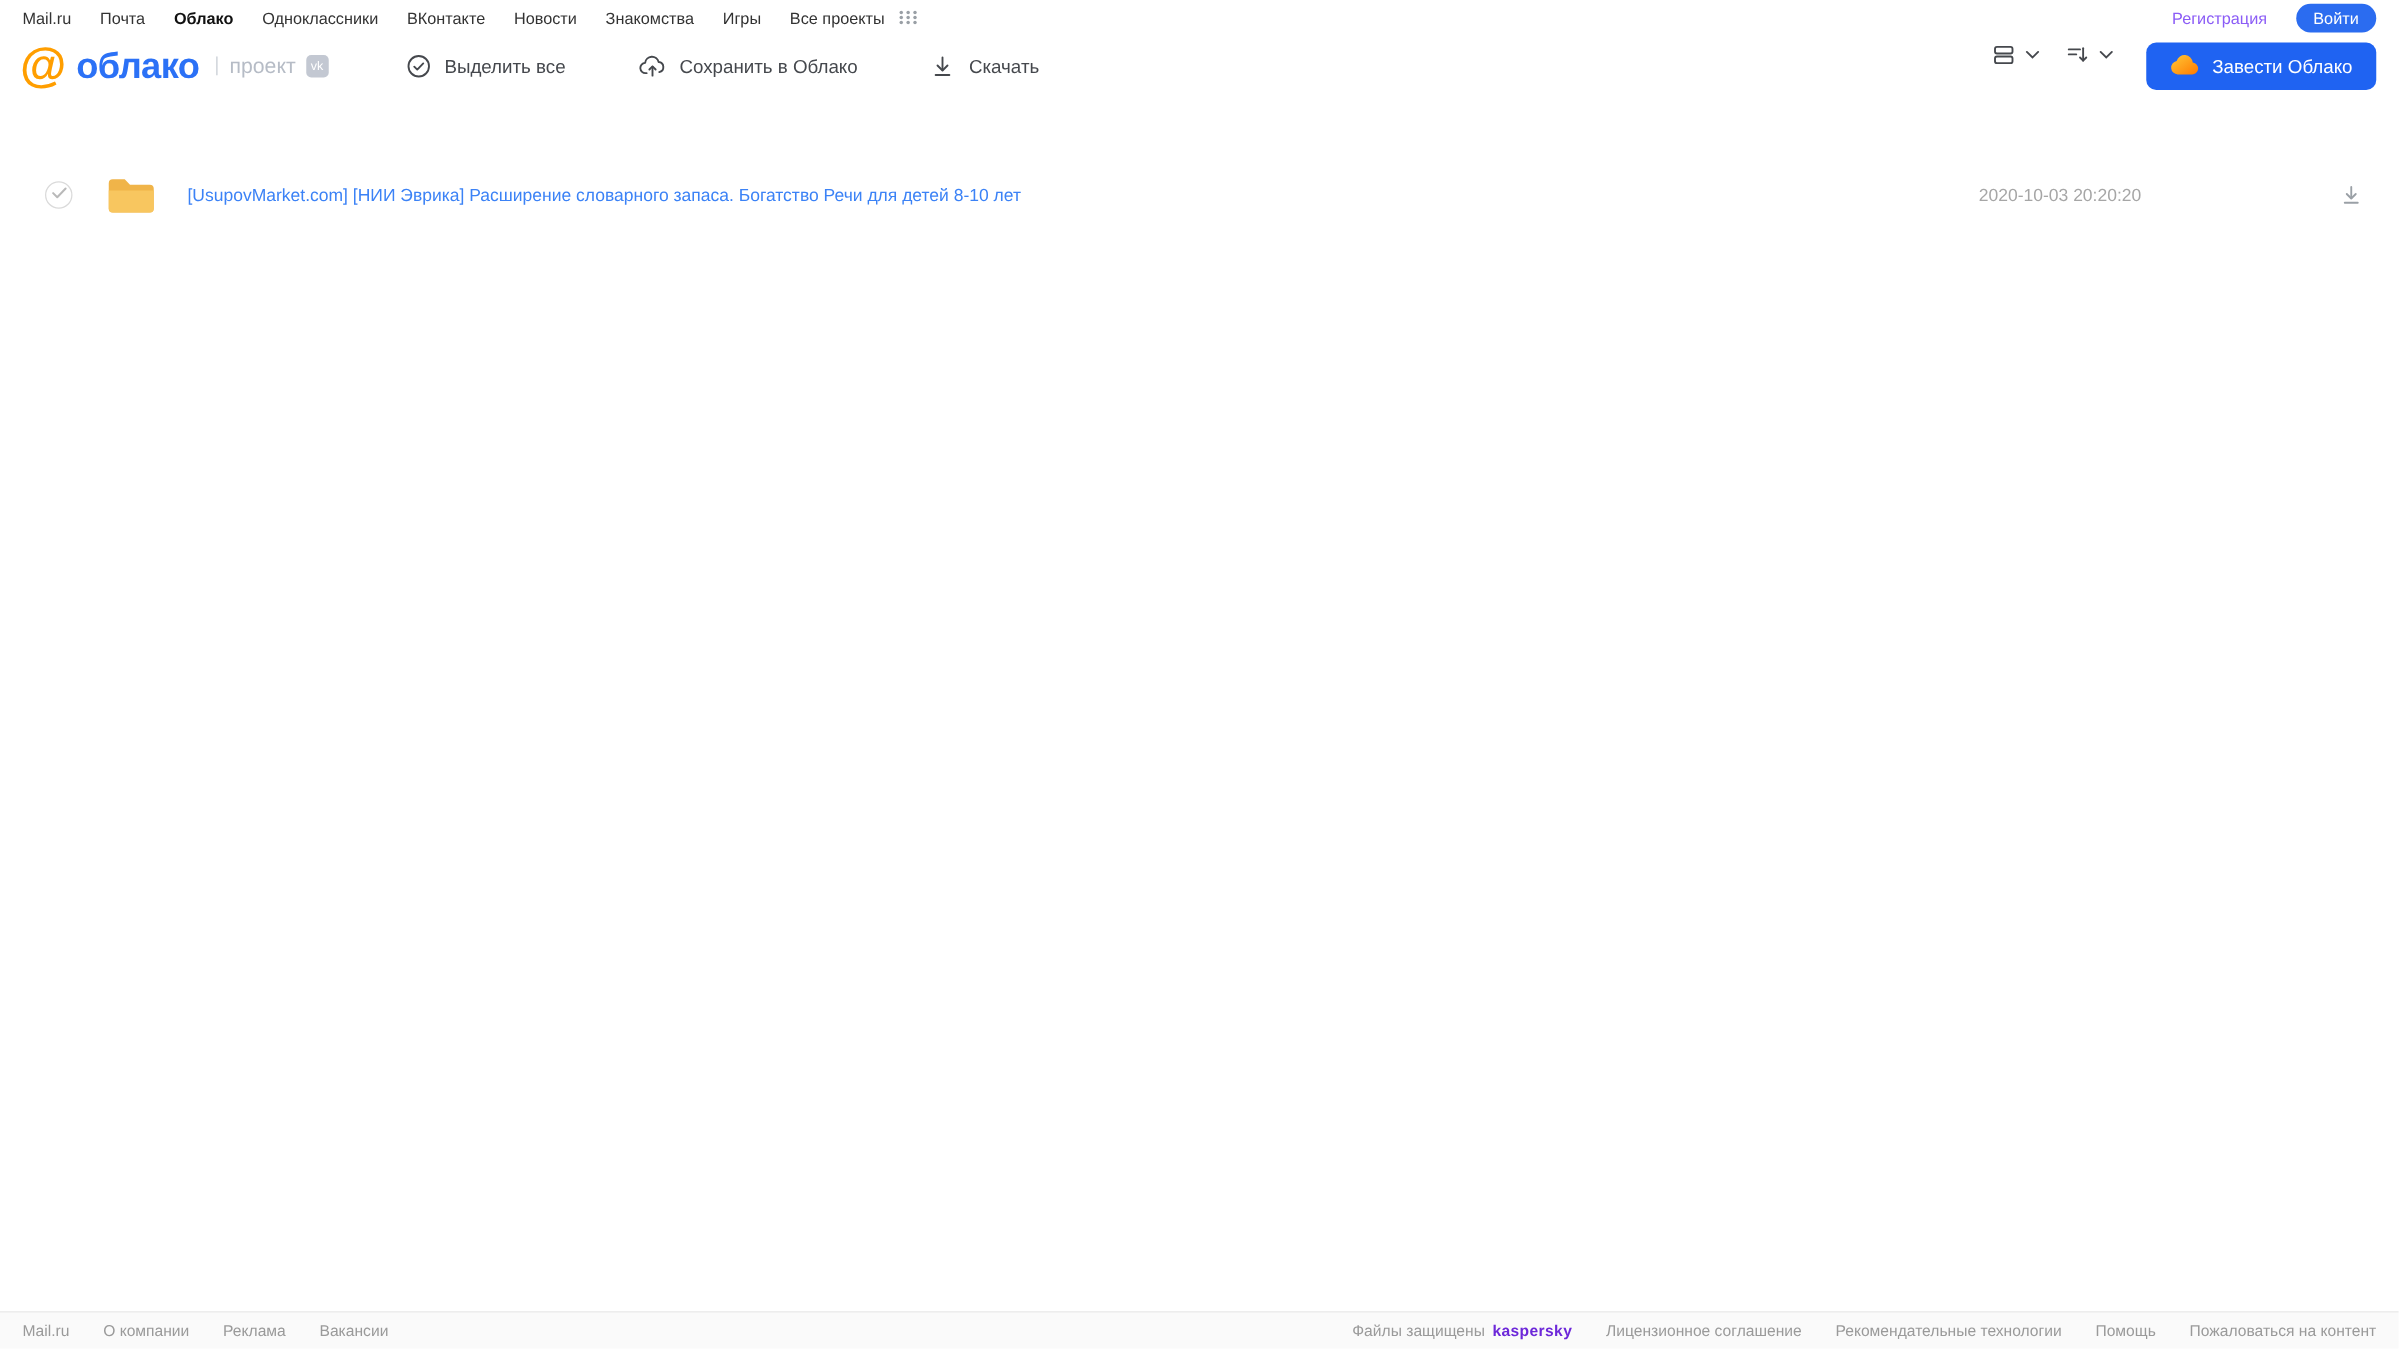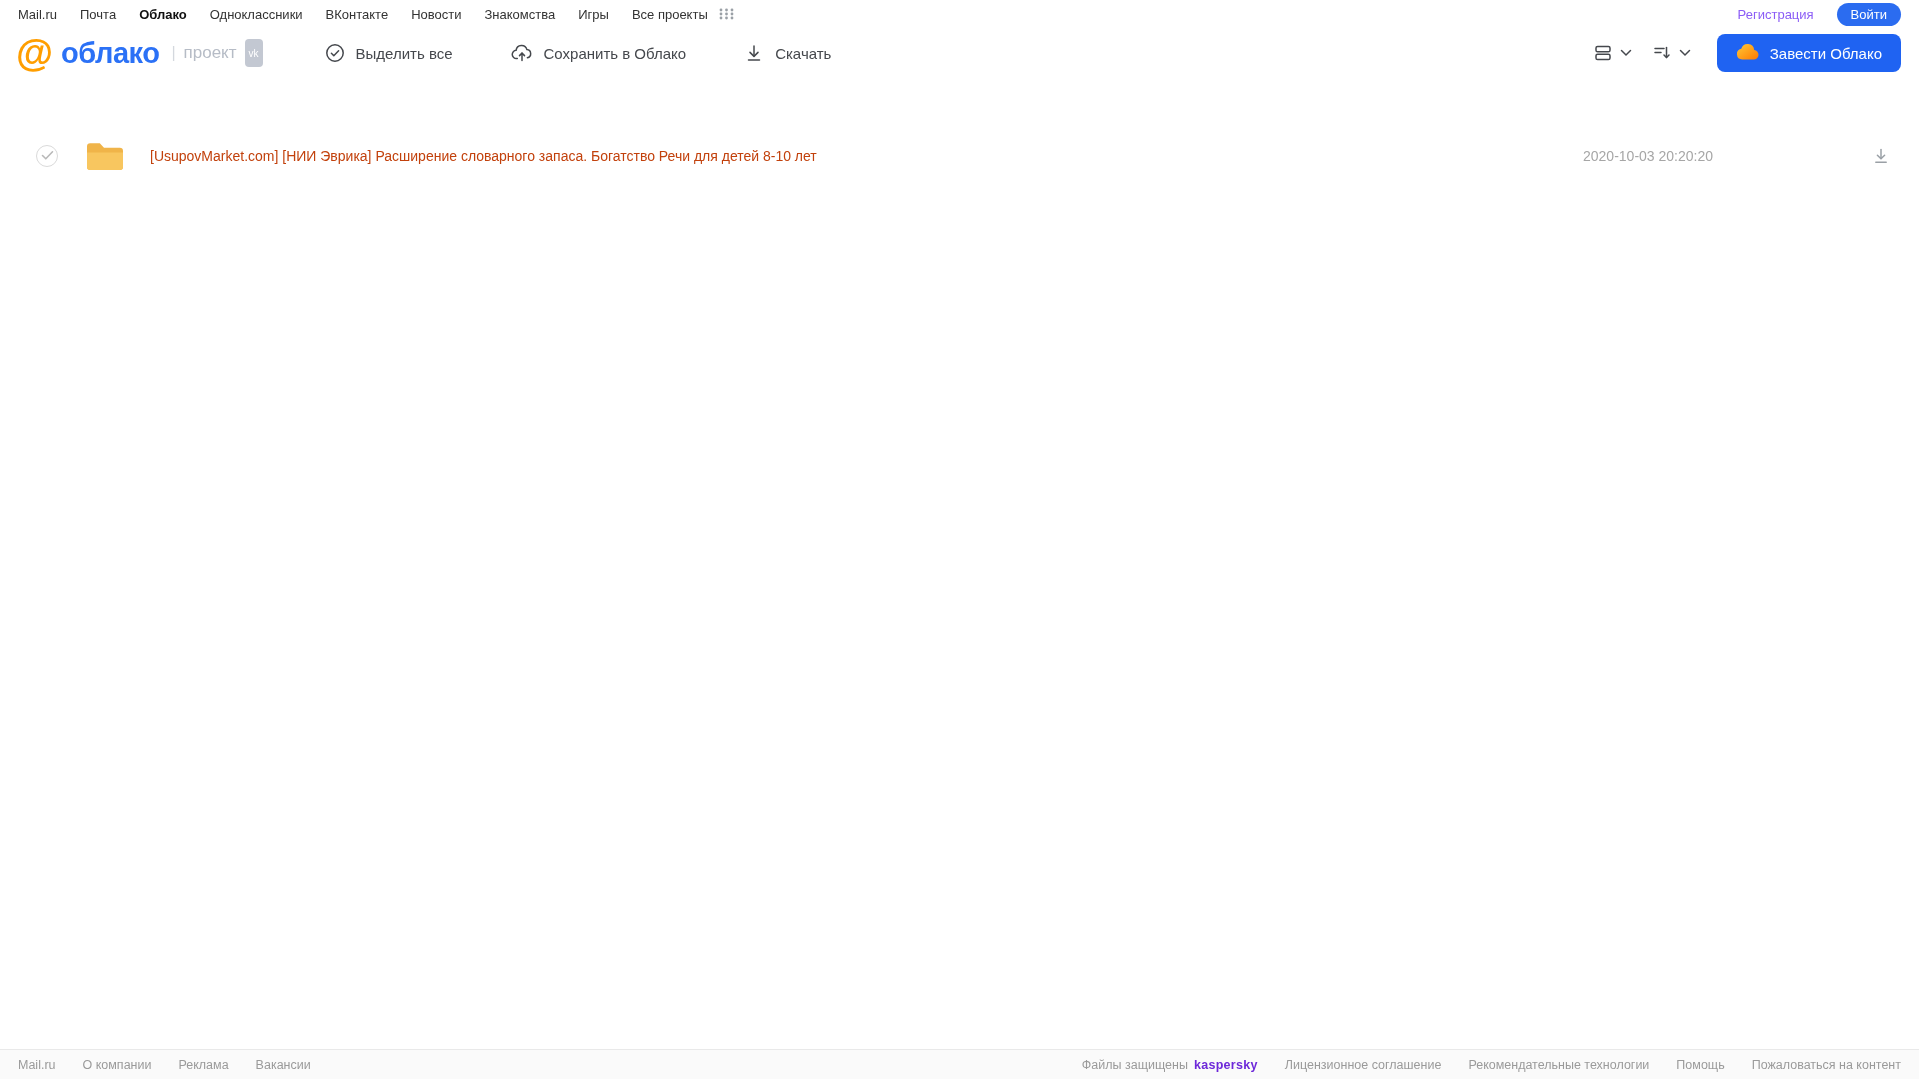--- a/index.html
+++ b/index.html
@@ -24,45 +24,45 @@
   }
   
   .header { display:flex; align-items:center; height:50px; padding:0 18px 0 16px; background:#fff; }
   .logo { display:flex; align-items:center; gap:8px; cursor:pointer; }
   .logo-at { color:#ff9e00; font-size:38px; font-weight:bold; line-height:36px; }
   .logo-text { color:#2b71f6; font-size:29px; font-weight:bold; letter-spacing:-0.5px; }
   .project-wrap { display:flex; align-items:center; gap:8px; margin-left:12px; }
   .pipe { color:#d4d8de; font-size:16px; }
   .project-label { color:#b6bcc6; font-size:17px; }
   .vk-badge {
-    background:#c3c8d2; color:#fff; border-radius:4px; width:18px; height:28px;
+    background:#c3c8d2; color:#fff; border-radius:4px; width:18px; height:18px;
     font-size:10px; font-weight:normal; display:inline-flex; align-items:center; justify-content:center;
   }
   .toolbar { display:flex; gap:58px; margin-left:62px; }
   .tool-btn {
     display:flex; align-items:center; gap:11px; font-size:15px; color:#45484d;
     cursor:pointer; white-space:nowrap; background:none; border:none; font-family:inherit;
   }
   .tool-btn svg, .icon-dd svg { display:block; }
-  .header-right { margin-left:auto; display:flex; align-items:center; gap:20px; }
+  .header-right { margin-left:auto; display:flex; align-items:flex-start; gap:20px; }
   .icon-dd { display:flex; align-items:center; gap:7px; color:#45484d; cursor:pointer; }
   .create-btn {
     background:#1f63f2; color:#fff; height:38px; border:none; border-radius:8px;
     display:flex; align-items:center; gap:11px; padding:0 19px; font-size:15px;
     font-family:inherit; cursor:pointer; margin-left:6px;
   }
   
   .page-title { font-size:21px; font-weight:400; color:#20222b; margin:36px 0 0 20px; }
   .file-row { display:flex; align-items:center; height:48px; margin-top:54px; padding:0 28px 0 36px; }
   .checkbox {
     width:22px; height:22px; border-radius:50%; border:1px solid #dadada; background:#fff;
     display:flex; align-items:center; justify-content:center; cursor:pointer; flex:none;
   }
   .folder-wrap { margin-left:26px; display:flex; align-items:center; cursor:pointer; flex:none; }
-  .file-name { margin-left:24px; font-size:14px; color:#c2410c; cursor:pointer; }
+  .file-name { margin-left:24px; font-size:14px; color:#3b82f6; cursor:pointer; }
   .file-date { margin-left:auto; color:#a6a6a6; font-size:14px; white-space:nowrap; }
   .row-download { margin-left:158px; color:#9aa0a6; cursor:pointer; display:flex; }
   
   .footer {
     position:absolute; left:0; right:0; bottom:0; height:30px;
     border-top:1px solid #e9e9e9; background:#fafafa;
     display:flex; align-items:center; padding:0 18px; font-size:12.5px; color:#9a9a9a; gap:27px;
   }
   .footer .flink { color:#9a9a9a; cursor:pointer; white-space:nowrap; }
   .protected { display:flex; align-items:center; gap:6px; white-space:nowrap; }

